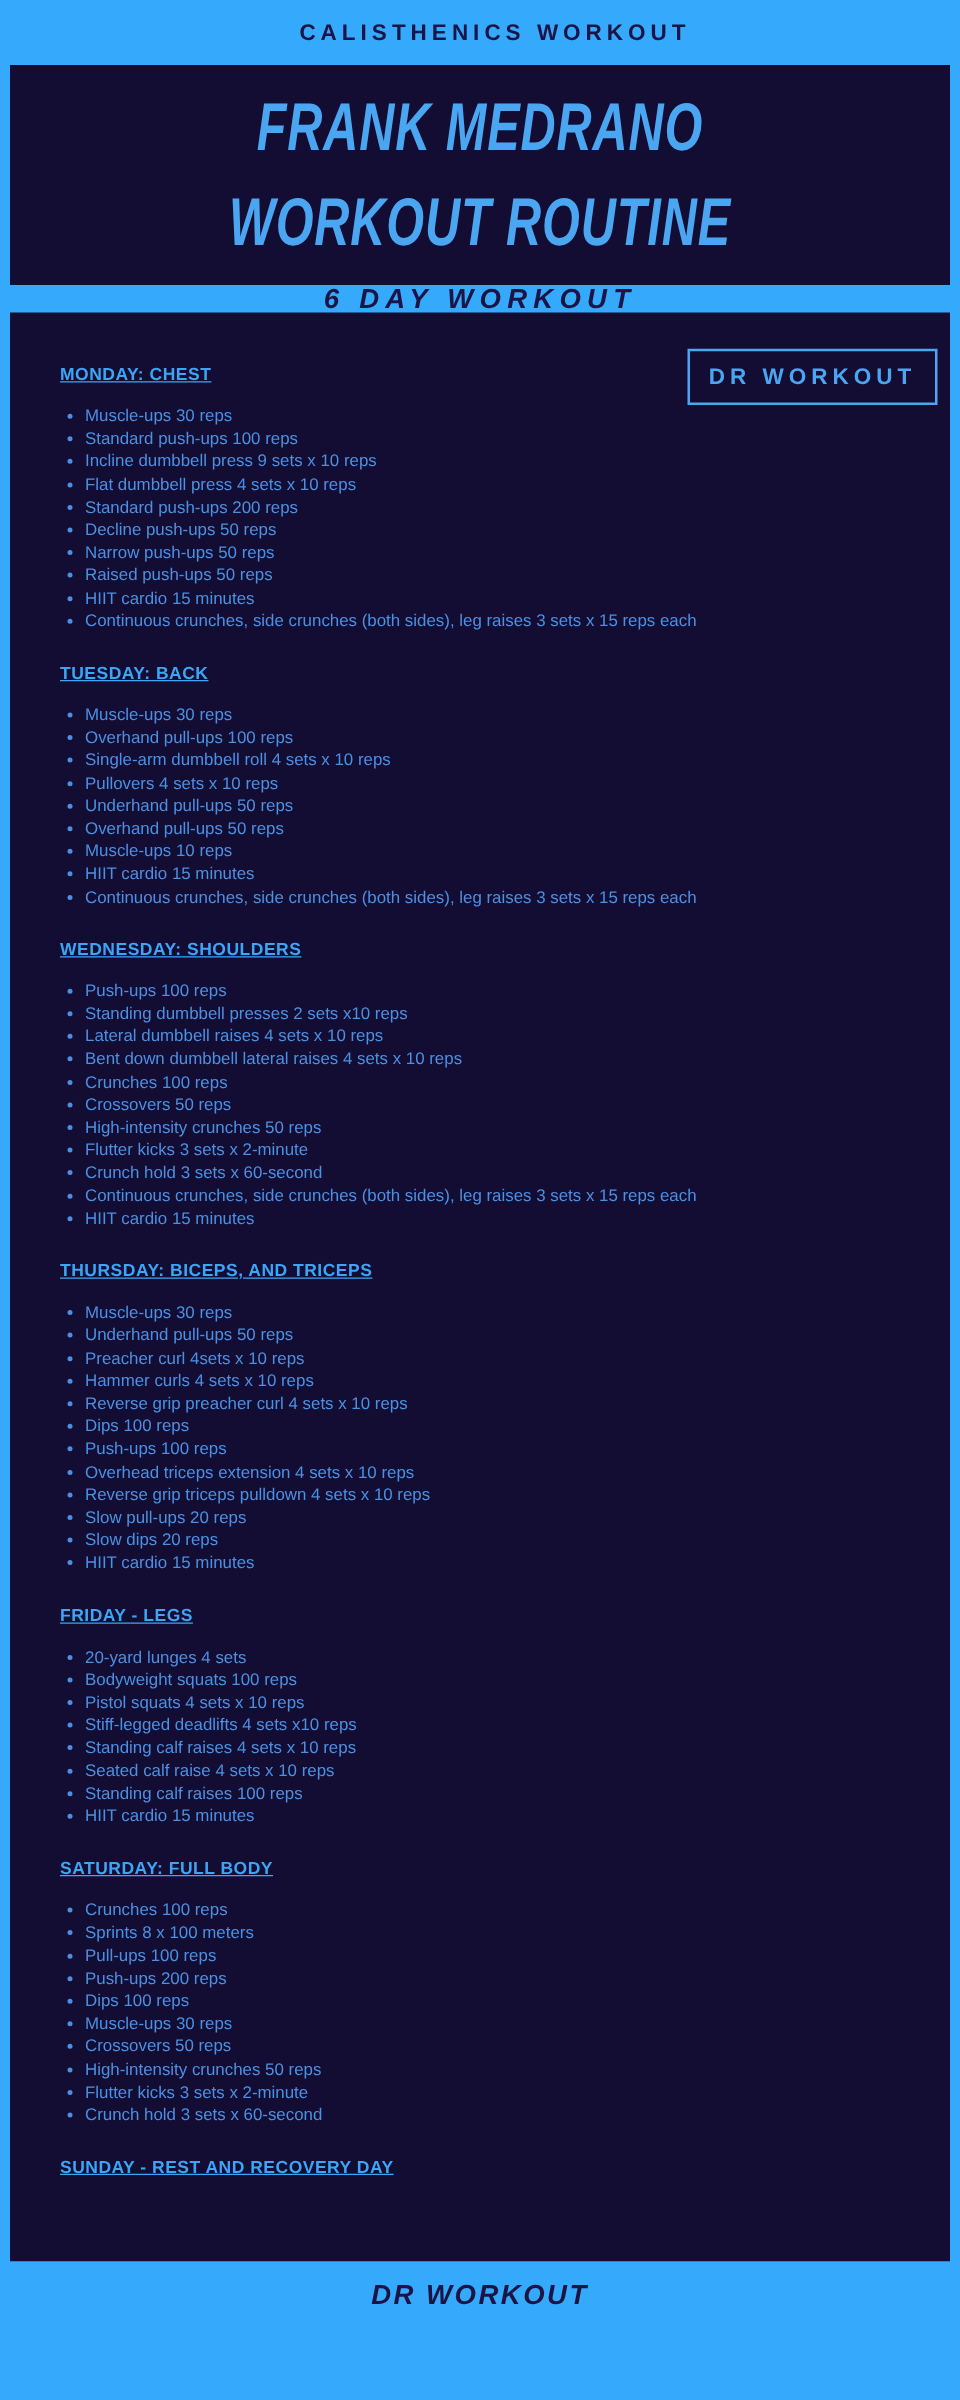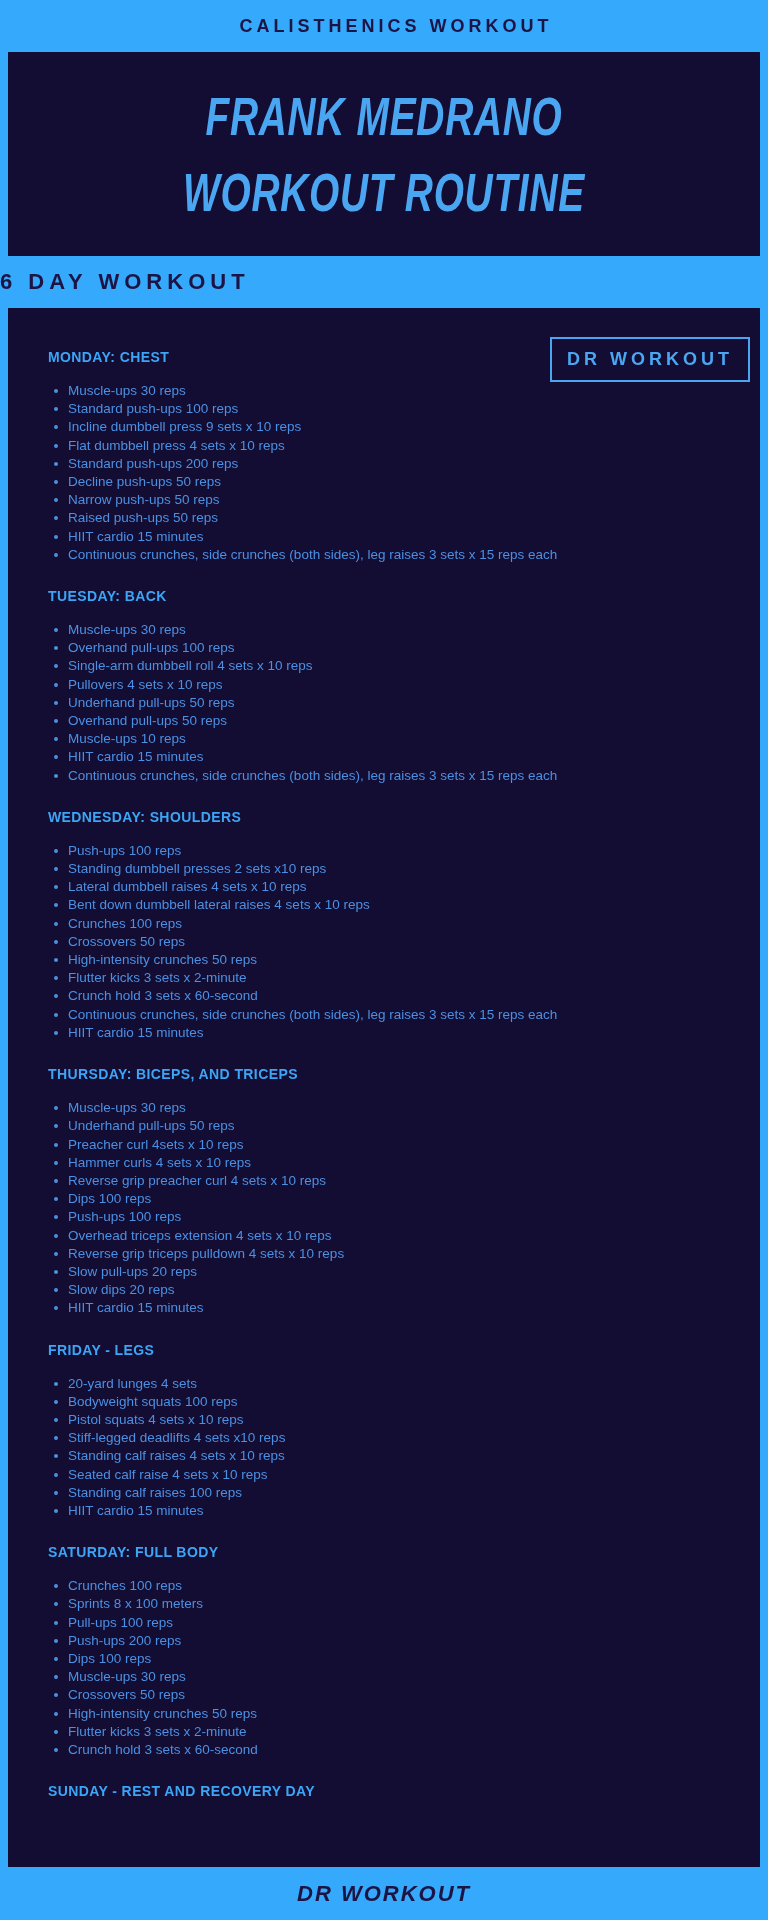--- a/index.html
+++ b/index.html
@@ -27,44 +27,45 @@
     padding-left: 24px;
   }
   .top-bar-text {
     color: var(--dark-text);
     font-size: 18px;
     font-weight: 700;
     letter-spacing: 4px;
   }
   .header-block {
     margin: 0 8px;
-    height: 204px;
+    height: 176px;
     background: var(--navy);
     display: flex;
     flex-direction: column;
     align-items: center;
     justify-content: center;
   }
   .main-title {
     color: var(--title-blue);
     font-size: 54px;
     line-height: 76px;
     font-weight: 700;
     font-style: italic;
     text-align: center;
     letter-spacing: 1px;
     transform: scaleX(0.72);
     transform-origin: center;
     white-space: nowrap;
   }
   .band {
-    height: 52px;
-    display: flex;
-    align-items: center;
-    justify-content: flex-start;
+    height: 22px;
+    display: flex;
+    align-items: center;
+    justify-content: center;
+    font-style: italic;
   }
   .band-text {
     color: var(--dark-text);
     font-size: 22px;
     font-weight: 700;
     letter-spacing: 5px;
   }
   .content {
     position: relative;
     margin: 0 8px;
@@ -90,20 +91,21 @@
     letter-spacing: 4px;
     white-space: nowrap;
   }
   .section h2 {
     margin: 0 0 17px 0;
     color: var(--heading-blue);
     font-size: 14px;
     line-height: 15px;
     font-weight: 700;
     letter-spacing: 0.4px;
+    text-decoration: underline;
   }
   .section ul {
     list-style: none;
     margin: 0 0 25px 0;
     padding: 0 0 0 20px;
   }
   .section li {
     position: relative;
     color: var(--body-blue);
     font-size: 13.5px;

